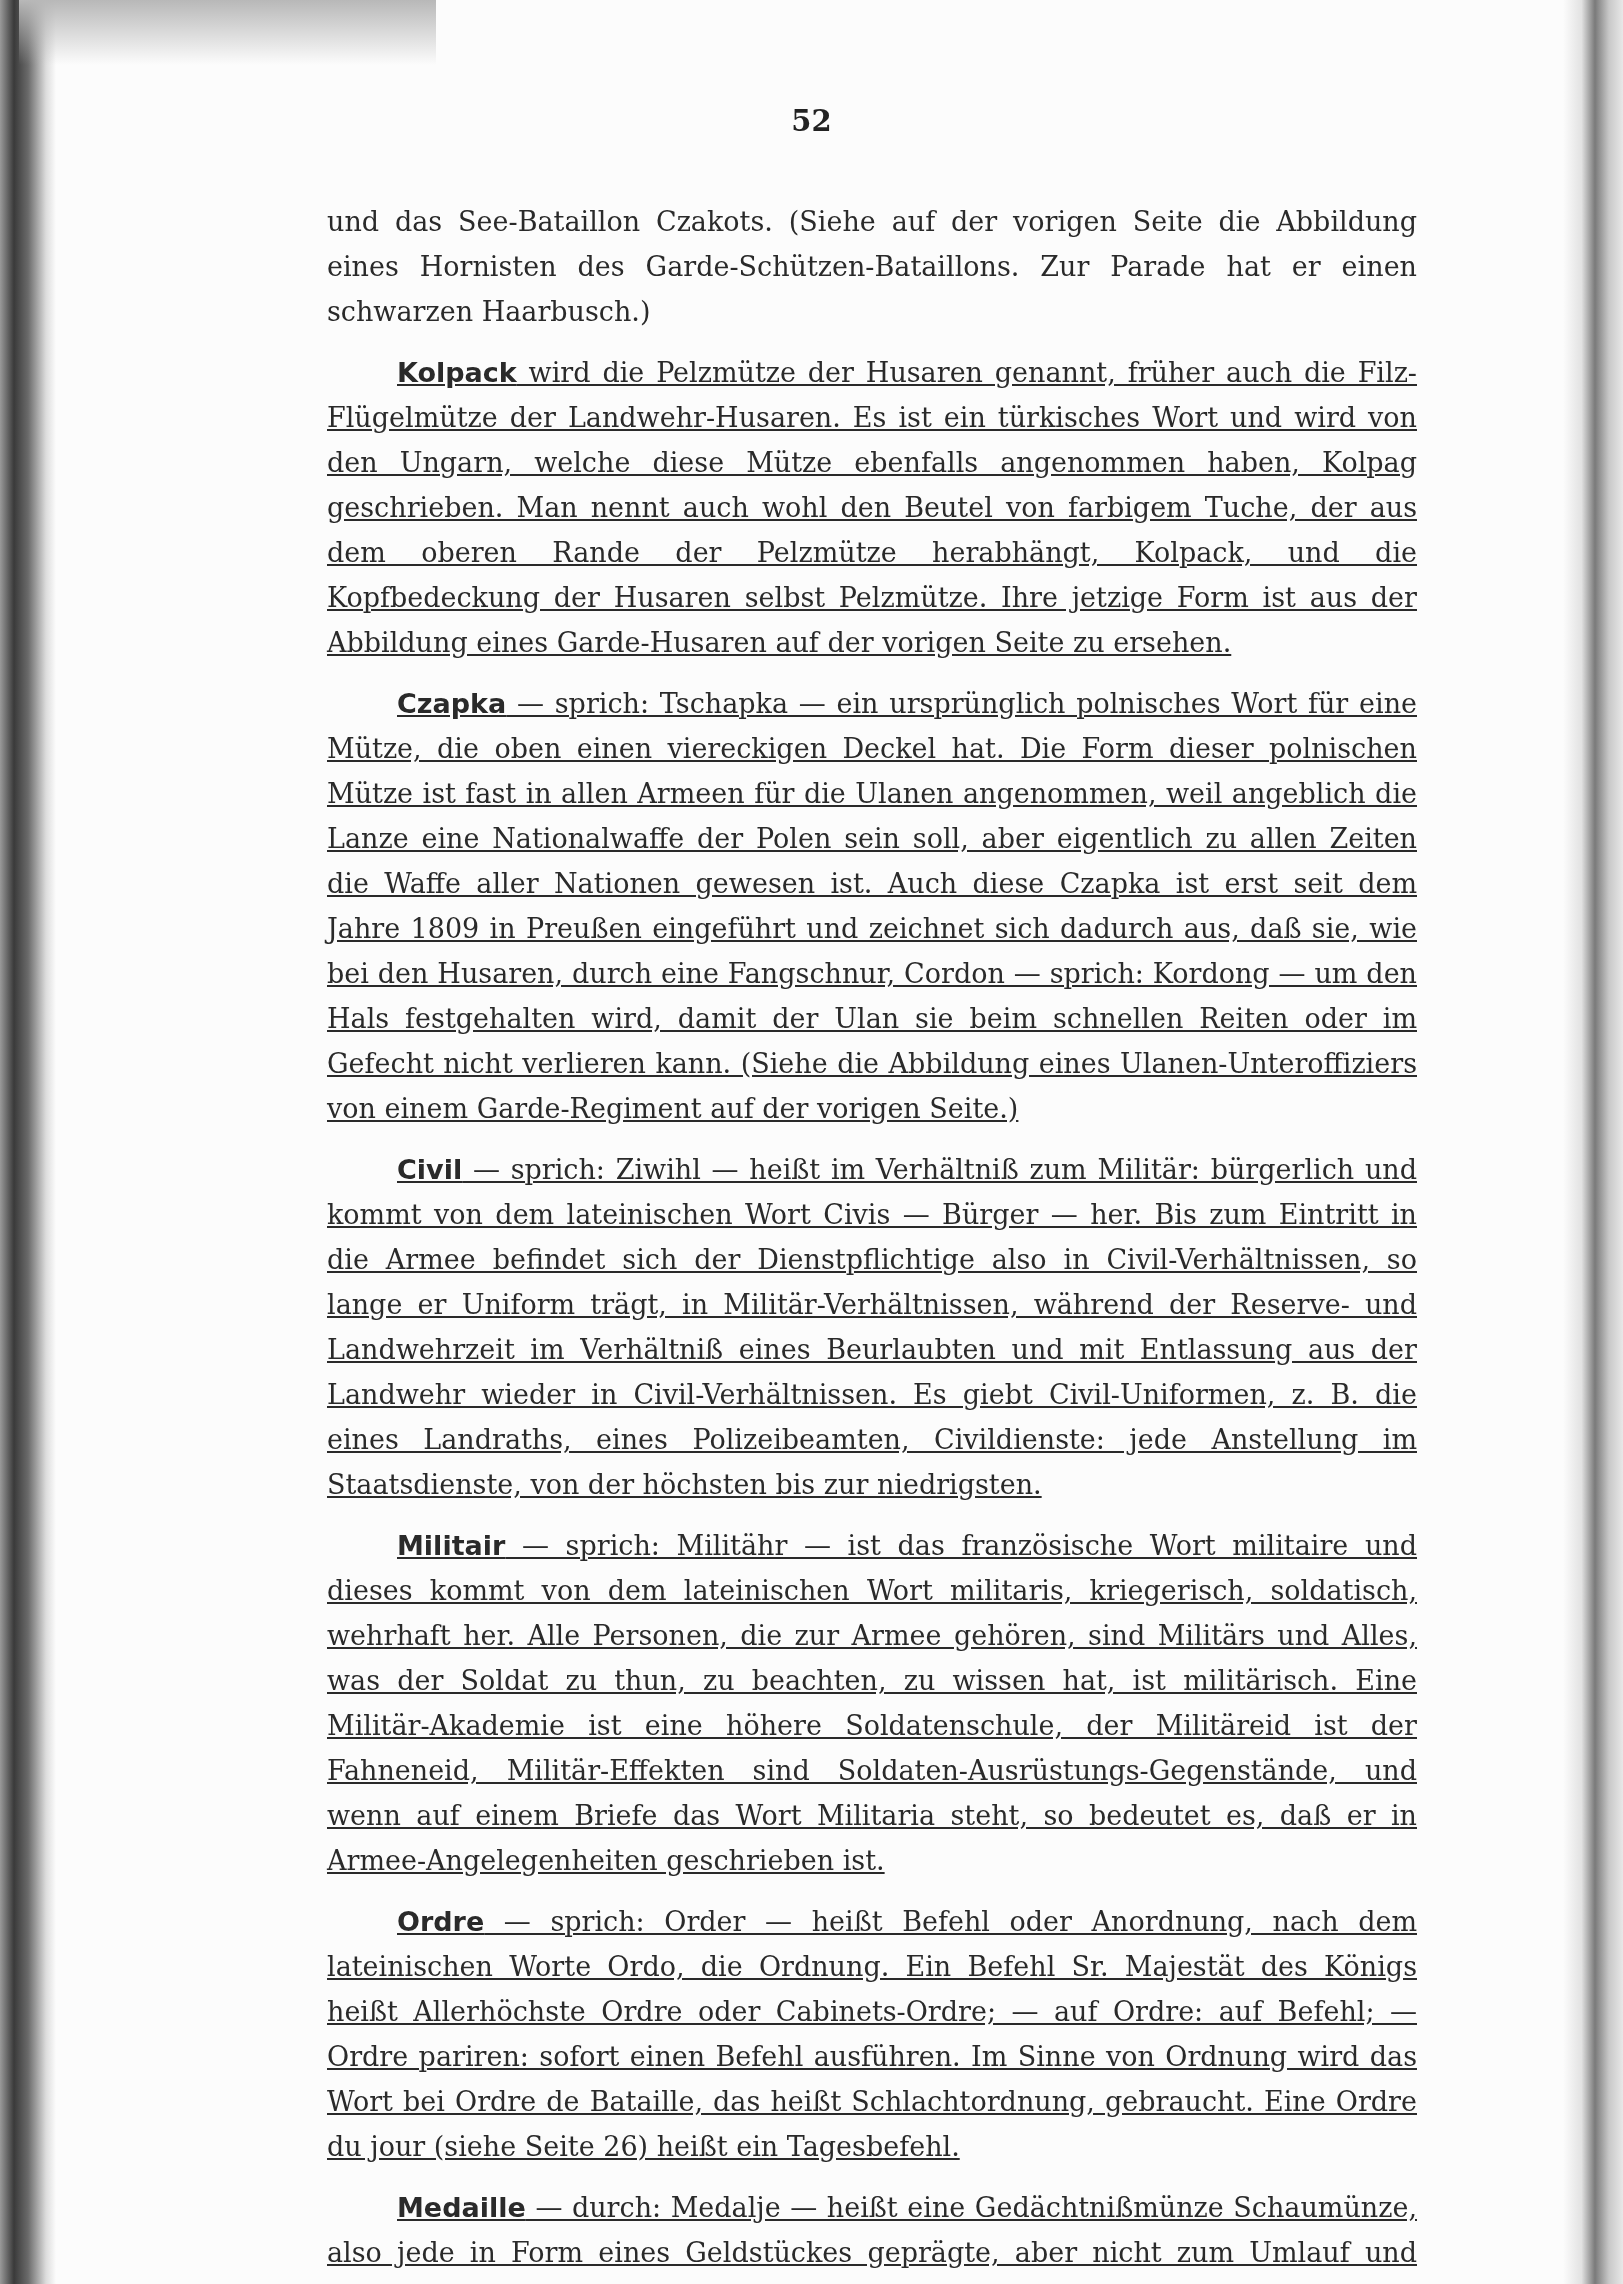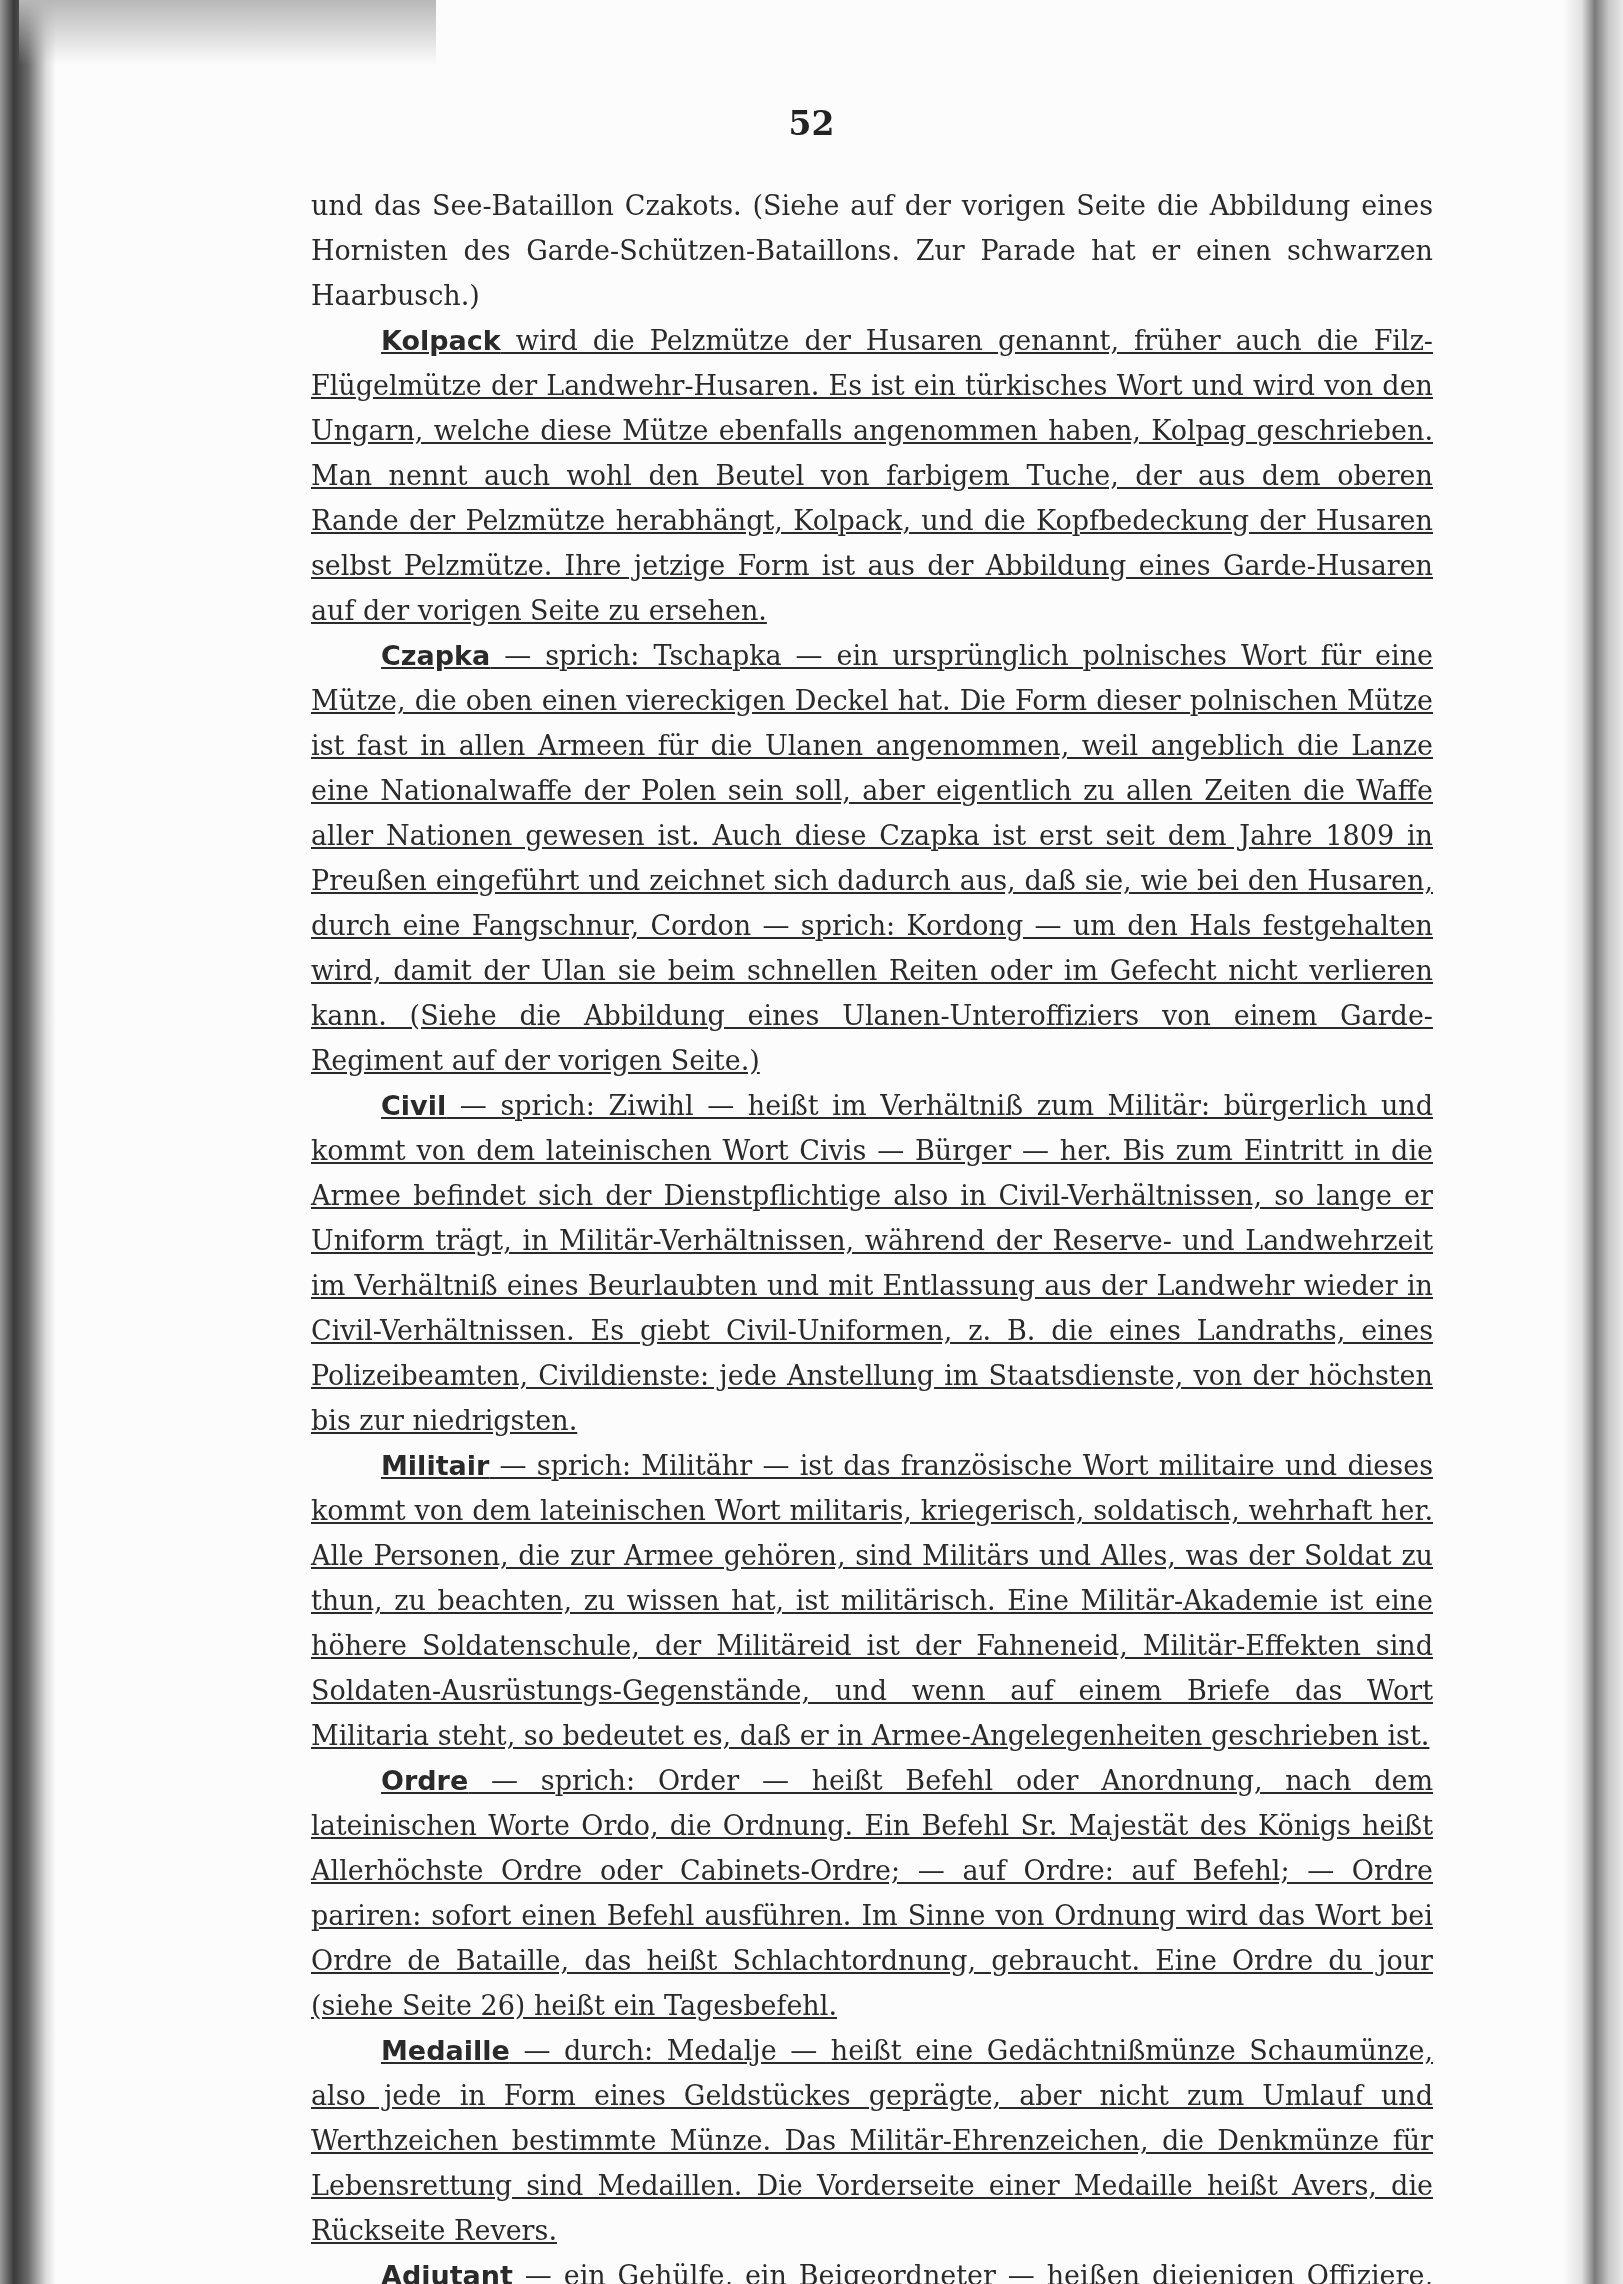--- a/index.html
+++ b/index.html
@@ -17,29 +17,29 @@
   .top-shadow {
     position: absolute; left: 18.5px; top: 0; width: 417px; height: 65px;
     background: linear-gradient(to bottom, #b8b8b8, rgba(252,252,252,0));
   }
   .right-edge {
     position: absolute; right: 0; top: 0; width: 60px; height: 2284px;
     background: linear-gradient(to right, #fcfcfc 0px, #e2e2e2 18.5px, #7a7a7a 32px, #c8c8c8 46px, #e8e8e8 60px);
   }
   .page-number {
     position: absolute; top: 104px; left: 0; width: 1623px; text-align: center;
-    font-size: 33px; font-weight: bold; font-family: "DejaVu Serif", serif;
+    font-size: 29px; font-weight: bold; font-family: "DejaVu Serif", serif;
     color: #222;
   }
   .content {
     position: absolute; left: 311px; top: 183px; width: 1122px;
     font-size: 27px; line-height: 45px;
     text-align: justify;
   }
-  .para { margin: 0; text-indent: 0; }
+  .para { margin: 16px; text-indent: 0; }
   .entry { text-indent: 70px; text-decoration: underline; }
   .term { font-weight: bold; font-family: "DejaVu Sans", sans-serif; }
 </style>
 </head>
 <body>
 
 <div class="left-edge"></div>
 <div class="top-shadow"></div>
 <div class="right-edge"></div>
 

